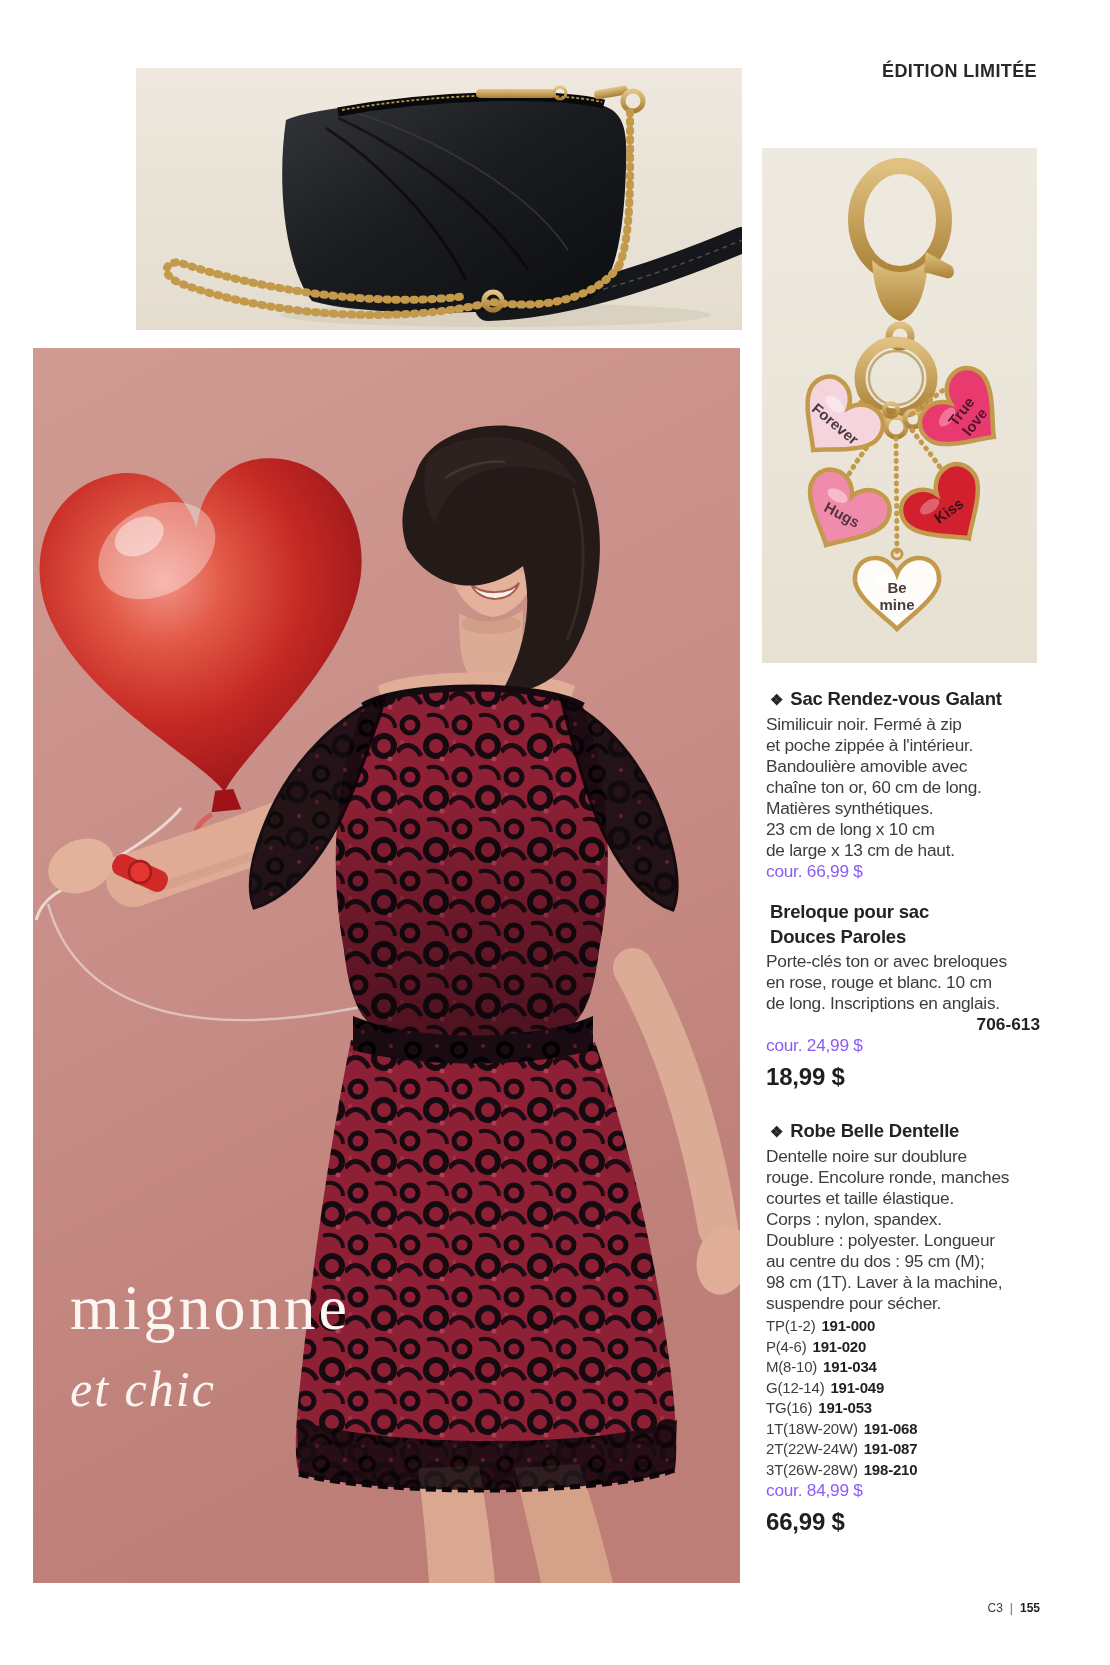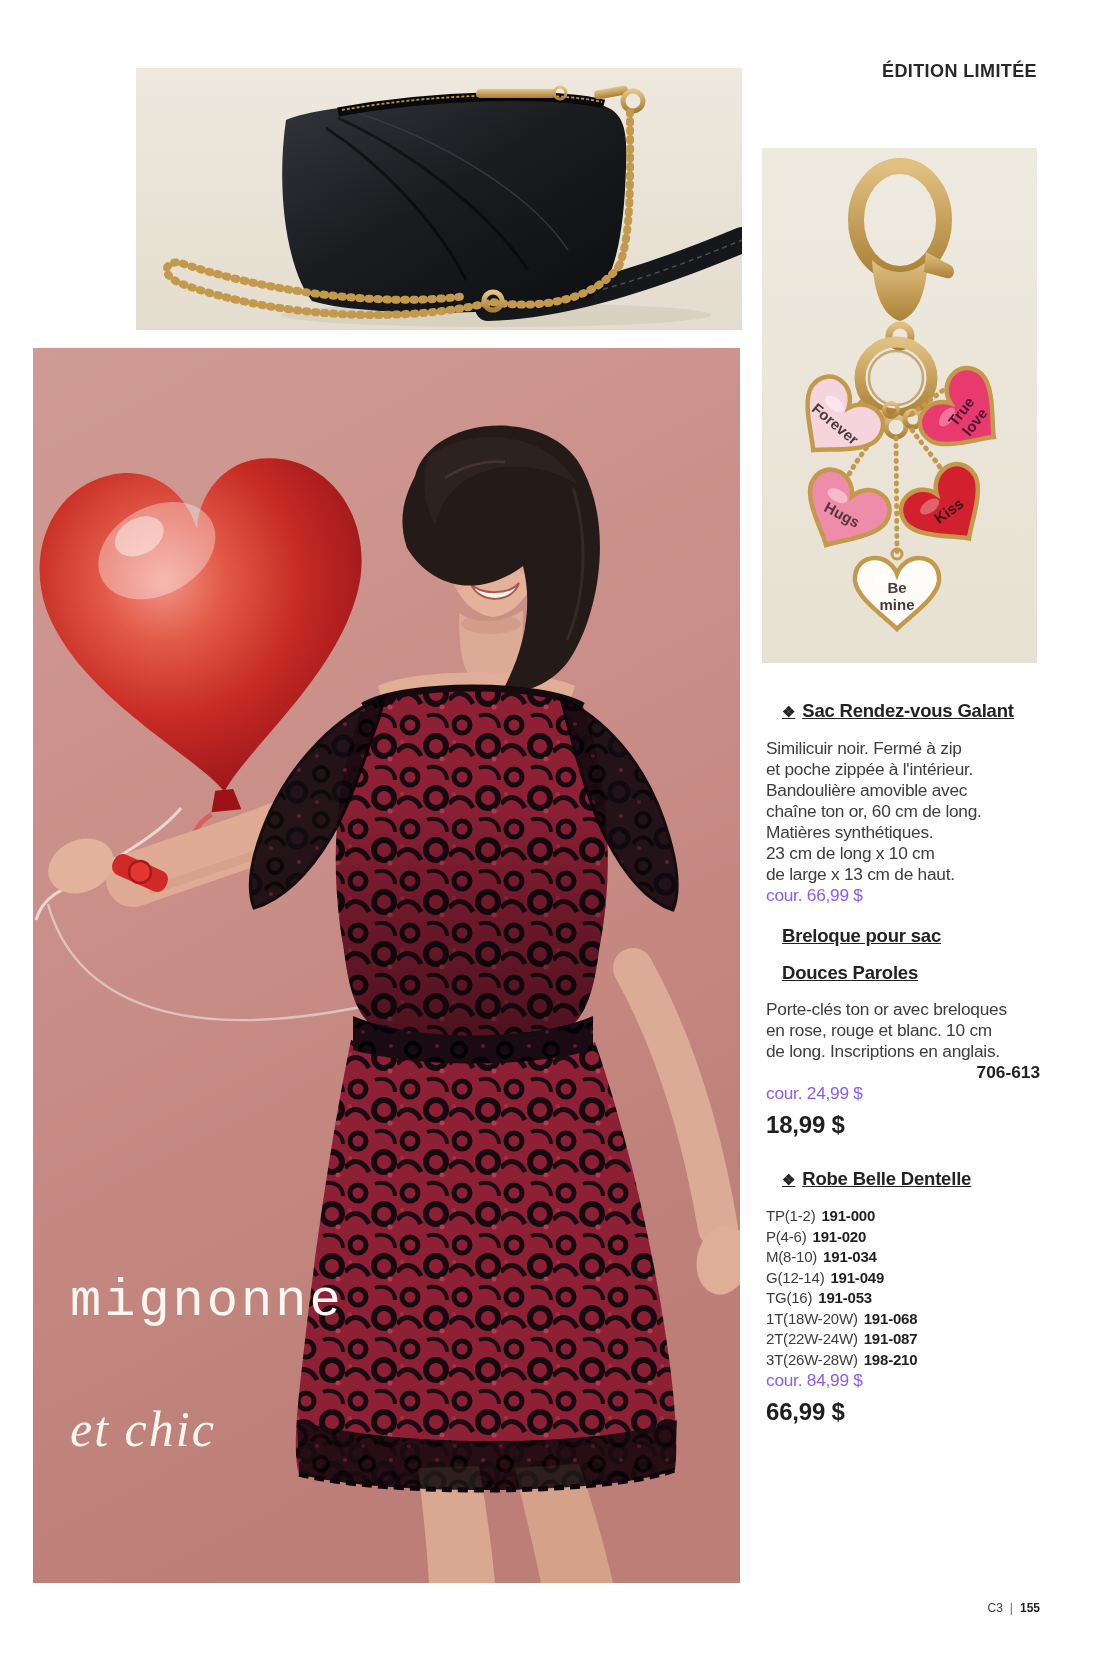--- a/index.html
+++ b/index.html
@@ -5,28 +5,28 @@
   html,body{margin:0;padding:0;background:#ffffff;}
   .page{position:relative;width:1110px;height:1665px;background:#fff;overflow:hidden;
         font-family:"Liberation Sans",sans-serif;}
   .photo{position:absolute;}
   .photo svg{display:block;}
 
   .edition{position:absolute;top:61px;right:73px;font-size:18px;font-weight:bold;
            letter-spacing:.4px;color:#28282a;}
 
   
-  .headline-1{position:absolute;left:70px;top:1276px;font-family:Liberation Mono, monospace;
-              font-size:52px;letter-spacing:3px;color:#fbf6f2;line-height:1;}
+  .headline-1{position:absolute;left:70px;top:1276px;font-family:Liberation Serif, serif;
+              font-size:64px;letter-spacing:3px;color:#fbf6f2;line-height:1;}
   .headline-2{position:absolute;left:70px;top:1364px;font-family:"Liberation Serif",serif;
-              font-style:italic;font-size:50px;letter-spacing:2px;color:#fbf6f2;line-height:1;margin-top:40px;}
+              font-style:italic;font-size:50px;letter-spacing:2px;color:#fbf6f2;line-height:1;}
 
   
   .products{position:absolute;left:766px;top:684px;width:274px;color:#3d3d3f;}
-  .p-head{margin:16px;font-size:18.5px;font-weight:bold;color:#232326;line-height:21px;letter-spacing:-.2px;text-decoration:underline;}
+  .p-head{margin:4px;font-size:18.5px;font-weight:bold;color:#232326;line-height:21px;letter-spacing:-.2px;}
   .marker{font-size:15px;margin-right:7px;}
   .desc{font-size:17.3px;line-height:21px;letter-spacing:-.25px;white-space:pre-line;color:#3d3d3f;}
   .cour{font-size:17.3px;line-height:21px;letter-spacing:-.25px;color:#8b5cf6;}
   .sale{font-size:24px;font-weight:bold;color:#1f1f22;margin-top:7px;letter-spacing:-.2px;}
   .code{font-size:17.3px;line-height:21px;font-weight:bold;color:#232326;text-align:right;}
   .sec2{margin-top:19px;}
   .sec3{margin-top:29px;}
   .sizes{margin-top:2px;}
   .size-row{font-size:15px;line-height:20.5px;letter-spacing:-.2px;color:#3d3d3f;}
   .size-row b{color:#1f1f22;margin-left:6px;}
@@ -275,20 +275,28 @@
       <div class="desc">Porte-clés ton or avec breloques
 en rose, rouge et blanc. 10 cm
 de long. Inscriptions en anglais.</div>
       <div class="code">706-613</div>
       <div class="cour">cour. 24,99 $</div>
       <div class="sale">18,99 $</div>
     </section>
 
     <section class="sec3">
       <h3 class="p-head"><span class="marker">❖</span><span>Robe Belle Dentelle</span></h3>
+      <div class="desc">Dentelle noire sur doublure
+rouge. Encolure ronde, manches
+courtes et taille élastique.
+Corps : nylon, spandex.
+Doublure : polyester. Longueur
+au centre du dos : 95 cm (M);
+98 cm (1T). Laver à la machine,
+suspendre pour sécher.</div>
       <div class="sizes">
         <div class="size-row"><span>TP(1-2)</span><b>191-000</b></div>
         <div class="size-row"><span>P(4-6)</span><b>191-020</b></div>
         <div class="size-row"><span>M(8-10)</span><b>191-034</b></div>
         <div class="size-row"><span>G(12-14)</span><b>191-049</b></div>
         <div class="size-row"><span>TG(16)</span><b>191-053</b></div>
         <div class="size-row"><span>1T(18W-20W)</span><b>191-068</b></div>
         <div class="size-row"><span>2T(22W-24W)</span><b>191-087</b></div>
         <div class="size-row"><span>3T(26W-28W)</span><b>198-210</b></div>
       </div>

